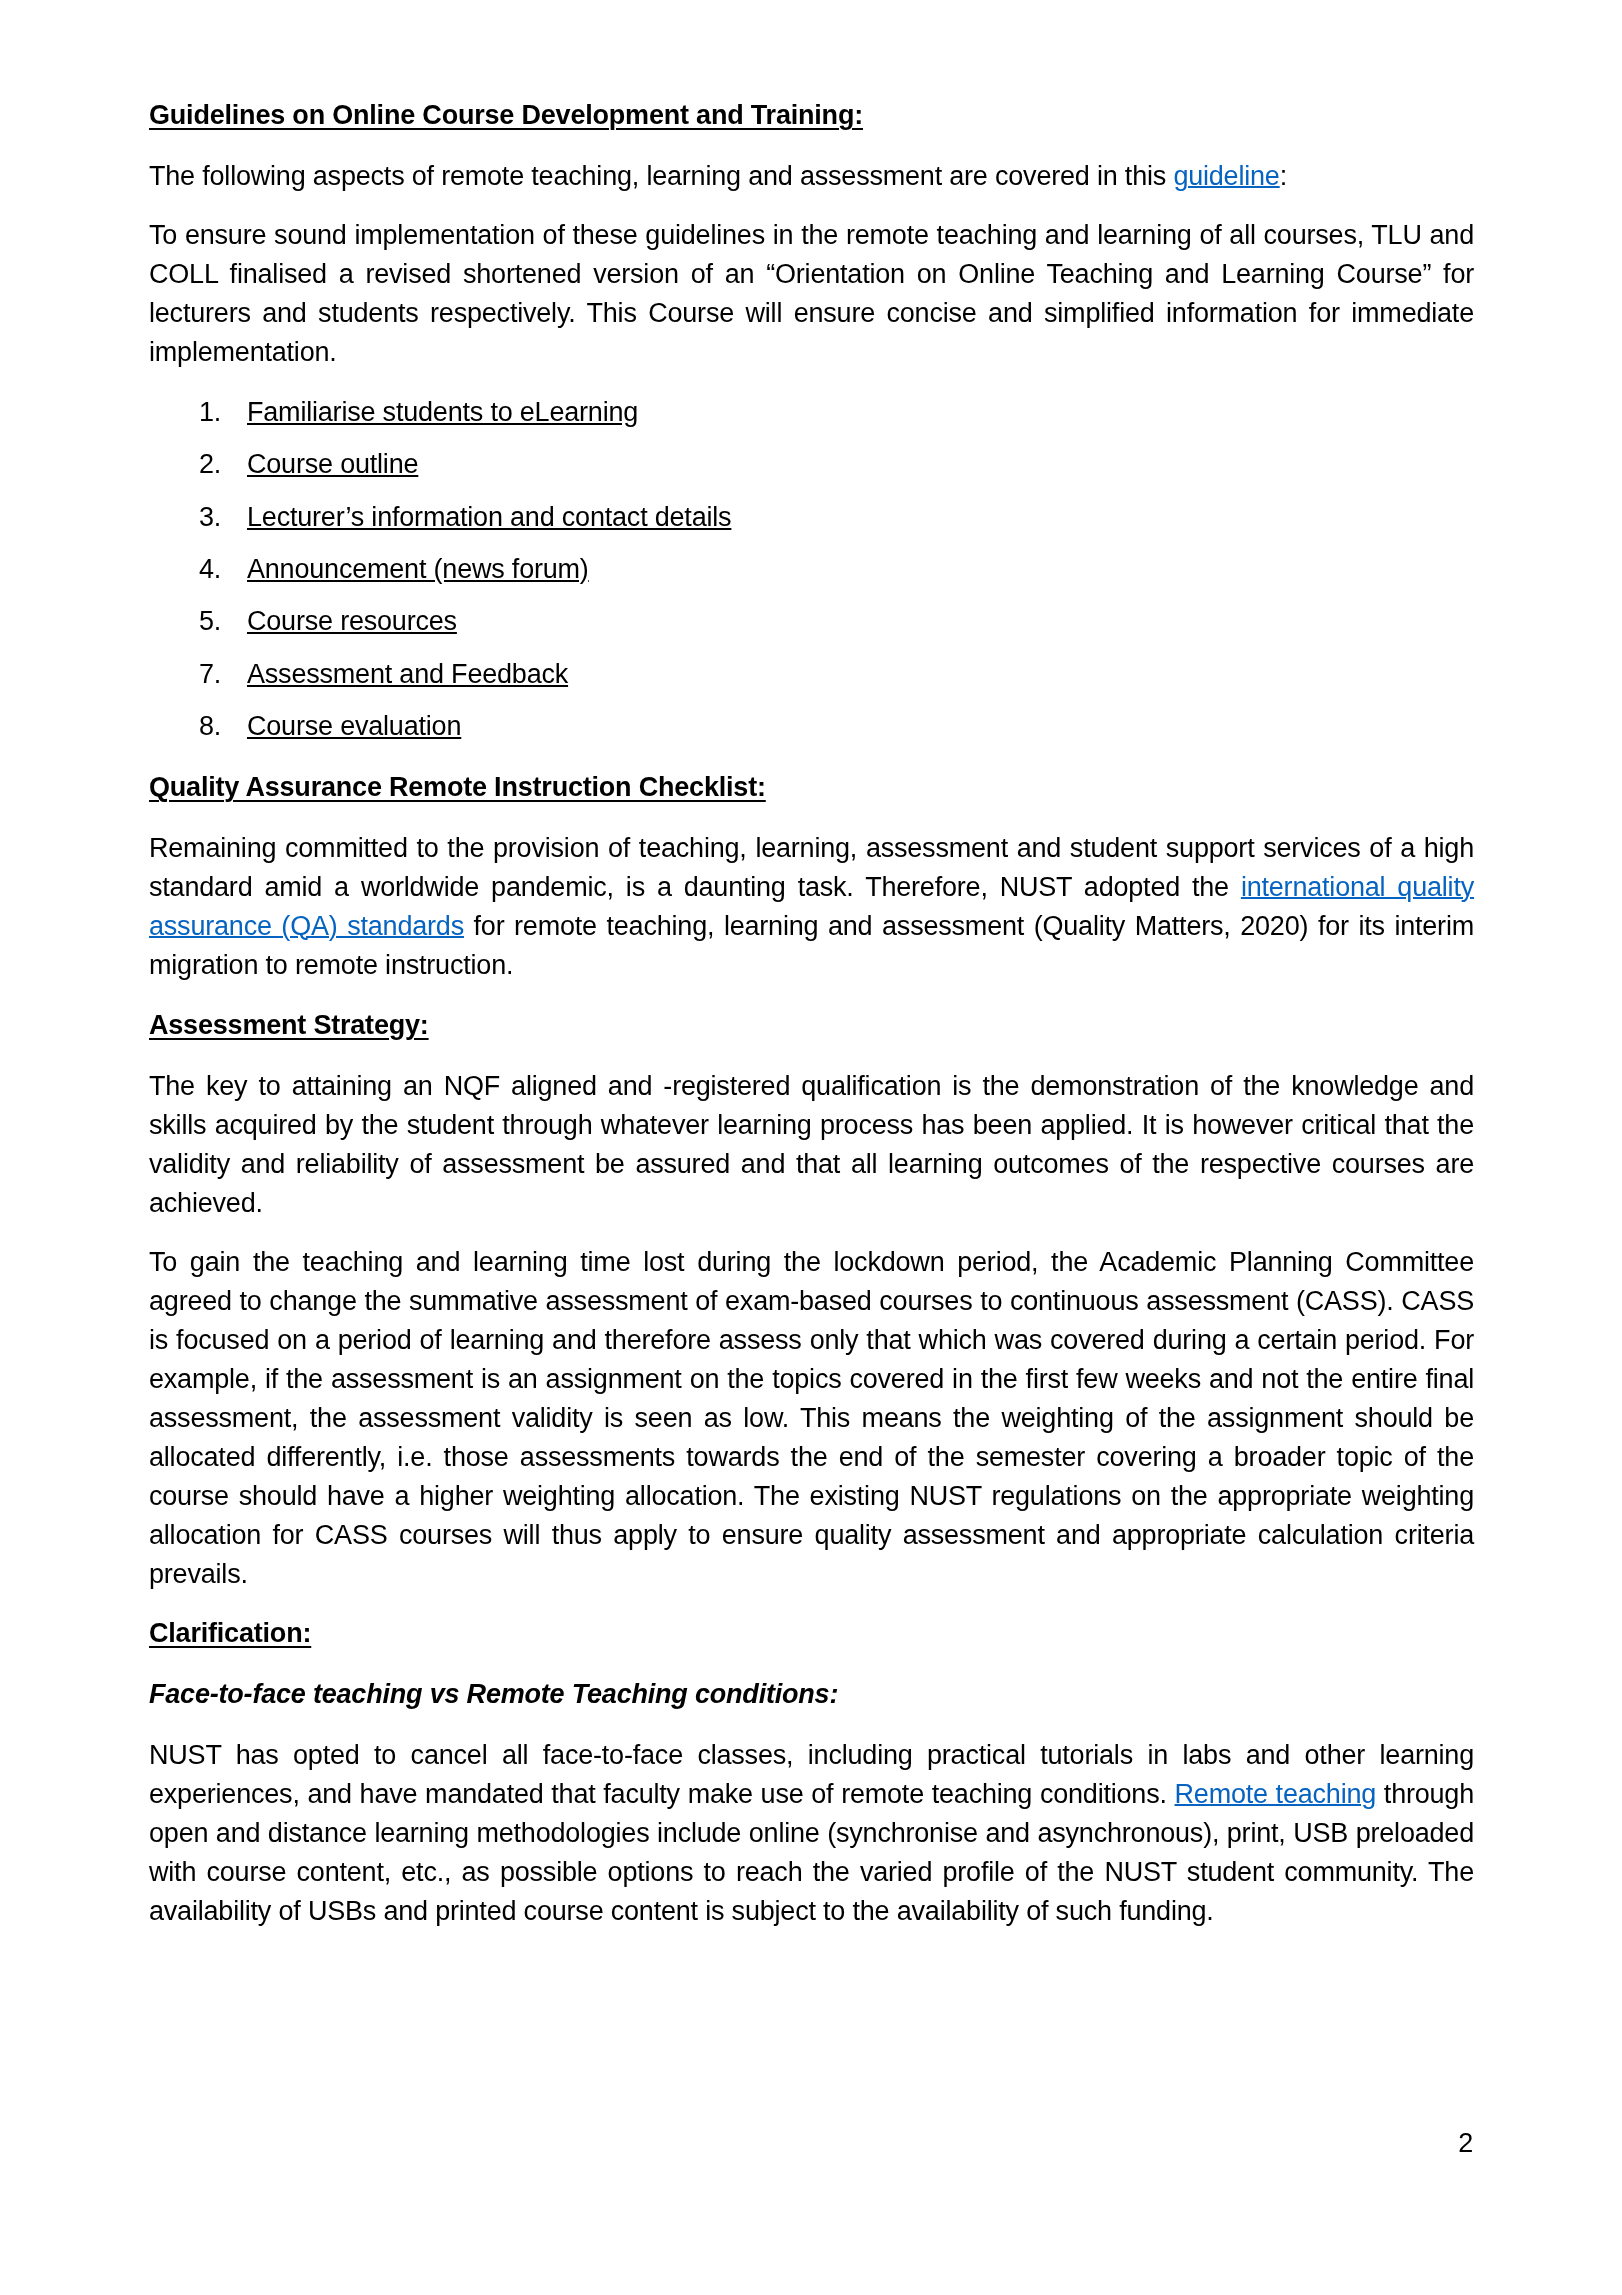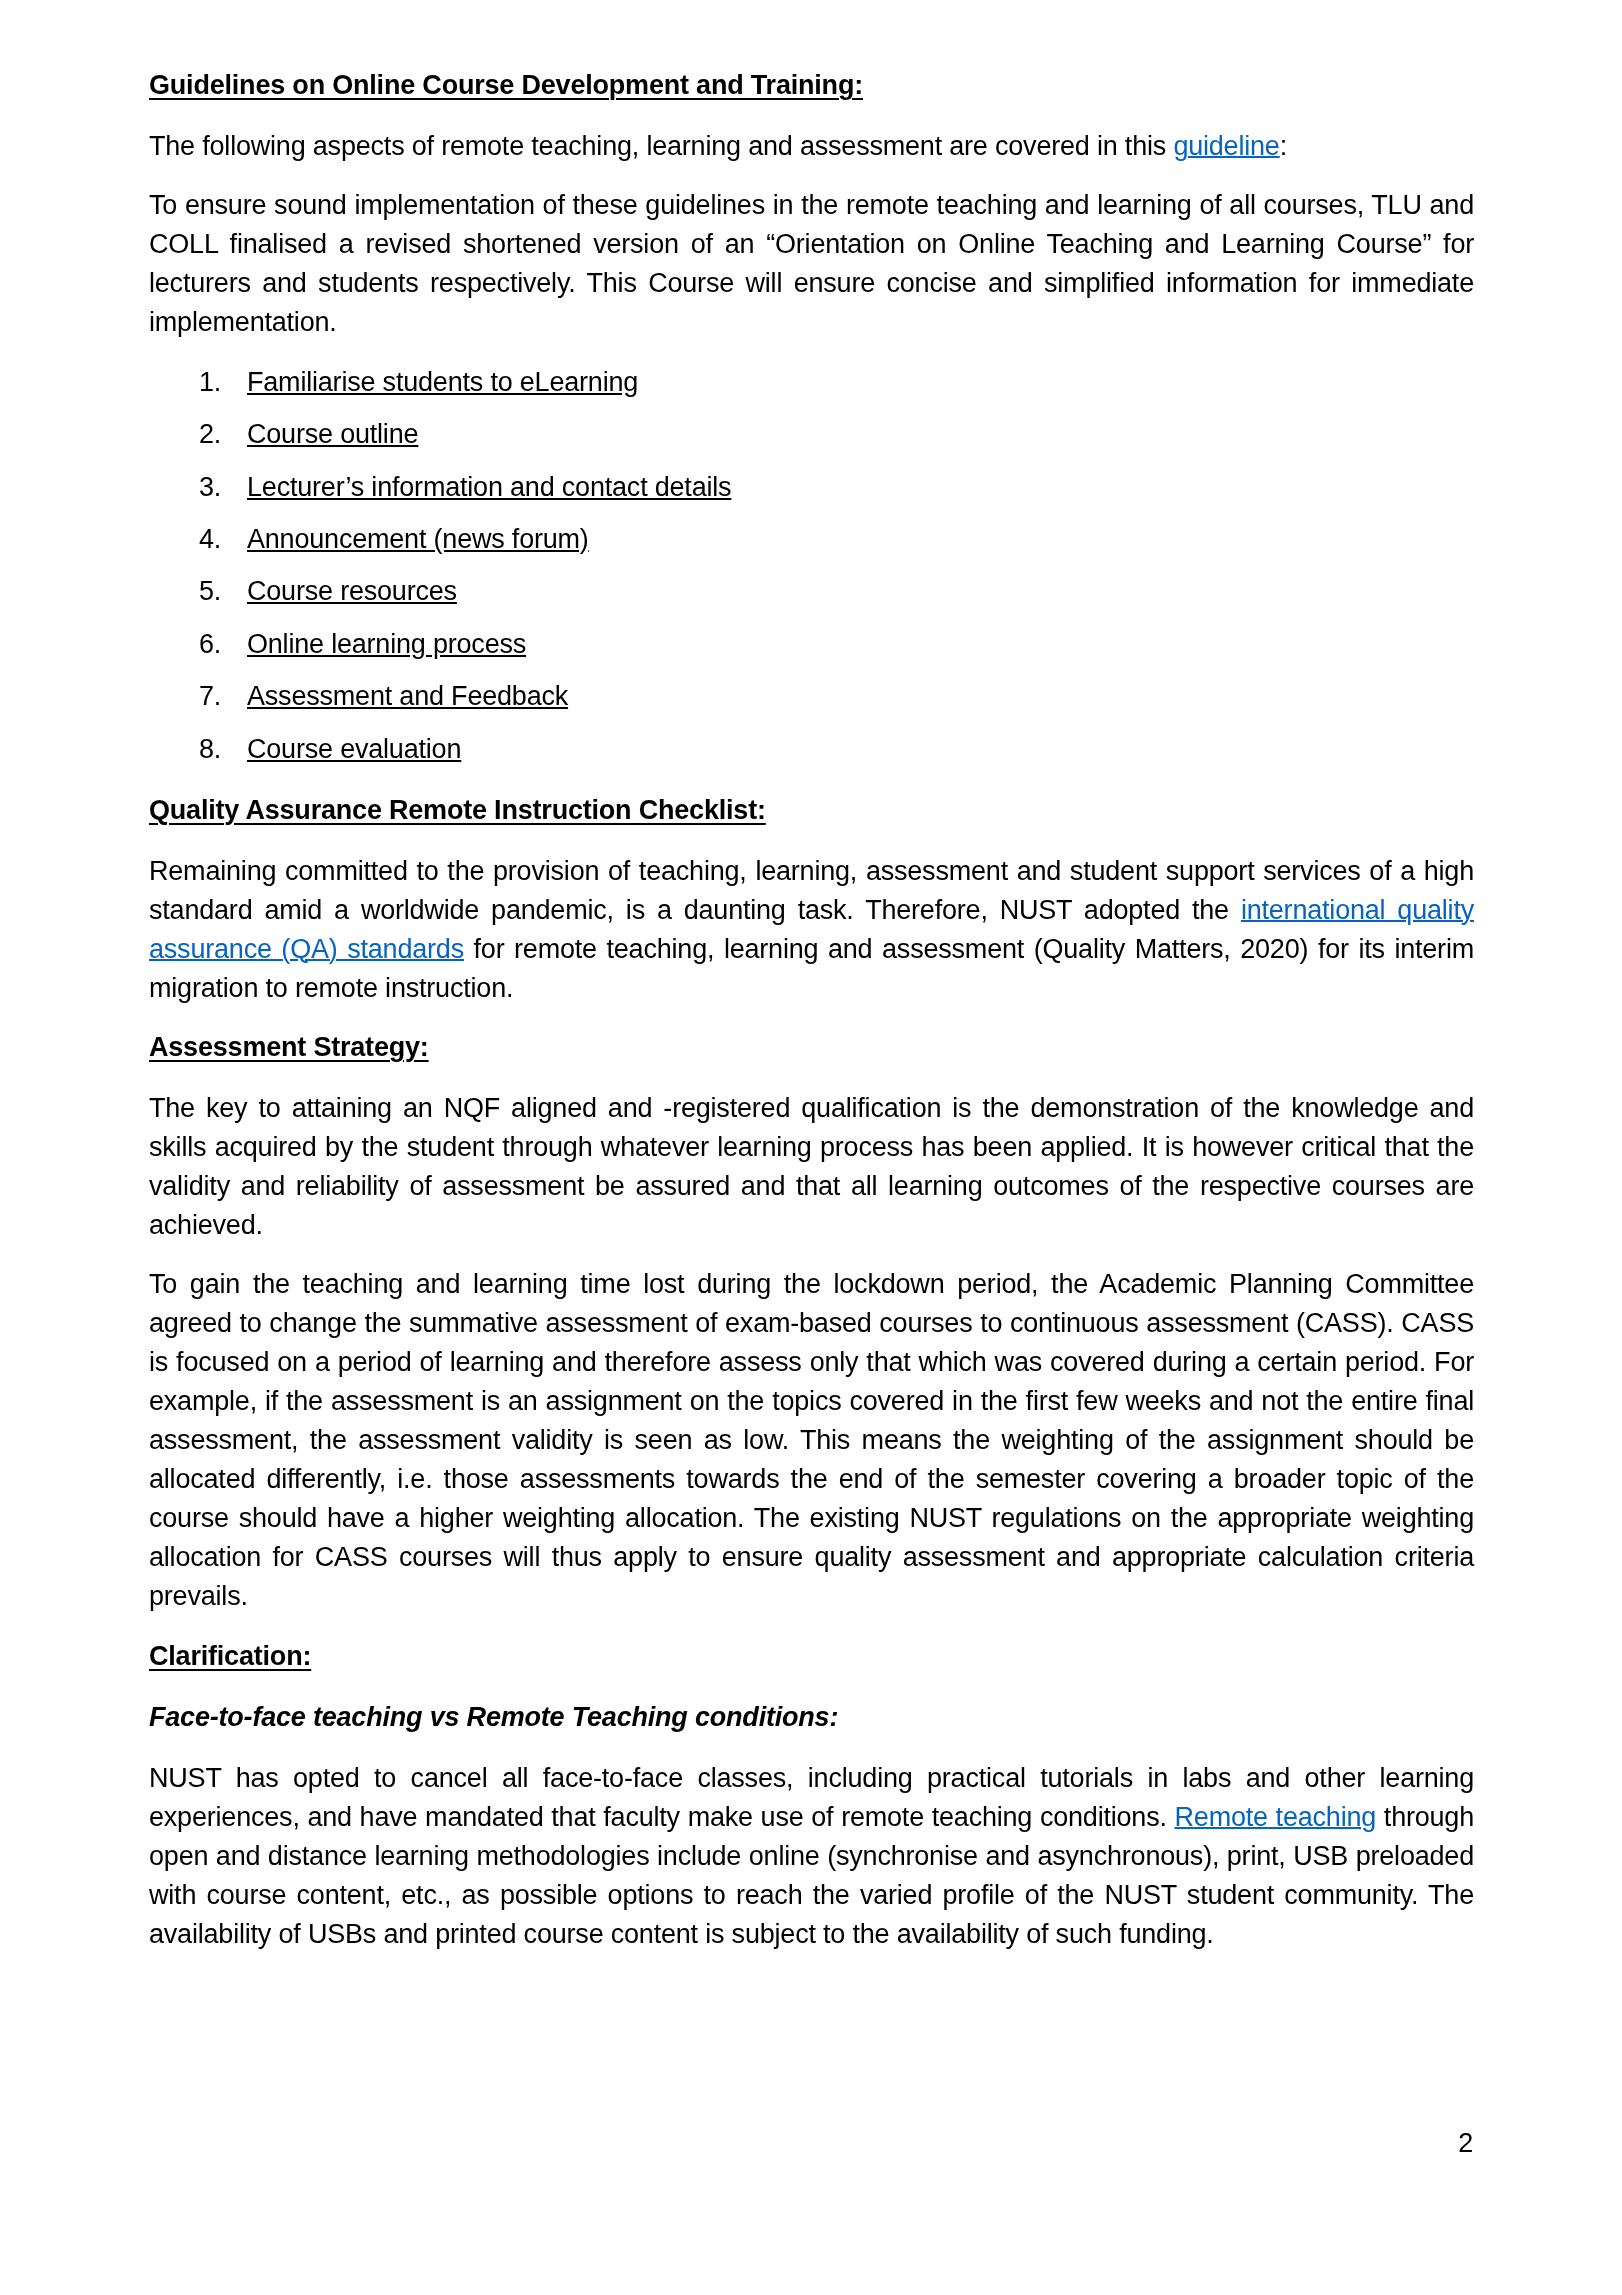--- a/index.html
+++ b/index.html
@@ -6,21 +6,21 @@
     margin: 0;
     padding: 0;
     background: #ffffff;
   }
   .page {
     position: relative;
     width: 1622px;
     height: 2295px;
     box-sizing: border-box;
     background: #ffffff;
-    padding: 66px 148px 0 149px;
+    padding: 96px 148px 0 149px;
     font-family: "Liberation Sans", sans-serif;
     font-size: 27px;
     line-height: 39px;
     letter-spacing: -0.2px;
     color: #000000;
   }
   .heading {
     font-weight: bold;
     text-decoration: underline;
     text-decoration-thickness: 2.4px;
@@ -72,21 +72,20 @@
   <p class="para"><span>The following aspects of remote teaching, learning and assessment are covered in this </span><a class="doclink">guideline</a><span>:</span></p>
 
   <p class="para"><span>To ensure sound implementation of these guidelines in the remote teaching and learning of all courses, TLU and COLL finalised a revised shortened version of an “Orientation on Online Teaching and Learning Course” for lecturers and students respectively. This Course will ensure concise and simplified information for immediate implementation.</span></p>
 
   <div class="doclist">
     <div class="doclist-item"><span class="num">1.</span><span>Familiarise students to eLearning</span></div>
     <div class="doclist-item"><span class="num">2.</span><span>Course outline</span></div>
     <div class="doclist-item"><span class="num">3.</span><span>Lecturer’s information and contact details</span></div>
     <div class="doclist-item"><span class="num">4.</span><span>Announcement (news forum)</span></div>
     <div class="doclist-item"><span class="num">5.</span><span>Course resources</span></div>
-    <div class="doclist-item"><span class="num">6.</span><span>Online learning process</span></div>
     <div class="doclist-item"><span class="num">7.</span><span>Assessment and Feedback</span></div>
     <div class="doclist-item"><span class="num">8.</span><span>Course evaluation</span></div>
   </div>
 
   <div class="heading mt-section">Quality Assurance Remote Instruction Checklist:</div>
 
   <p class="para"><span>Remaining committed to the provision of teaching, learning, assessment and student support services of a high standard amid a worldwide pandemic, is a daunting task. Therefore, NUST adopted the </span><a class="doclink">international quality assurance (QA) standards</a><span> for remote teaching, learning and assessment (Quality Matters, 2020) for its interim migration to remote instruction.</span></p>
 
   <div class="heading mt-section">Assessment Strategy:</div>
 

